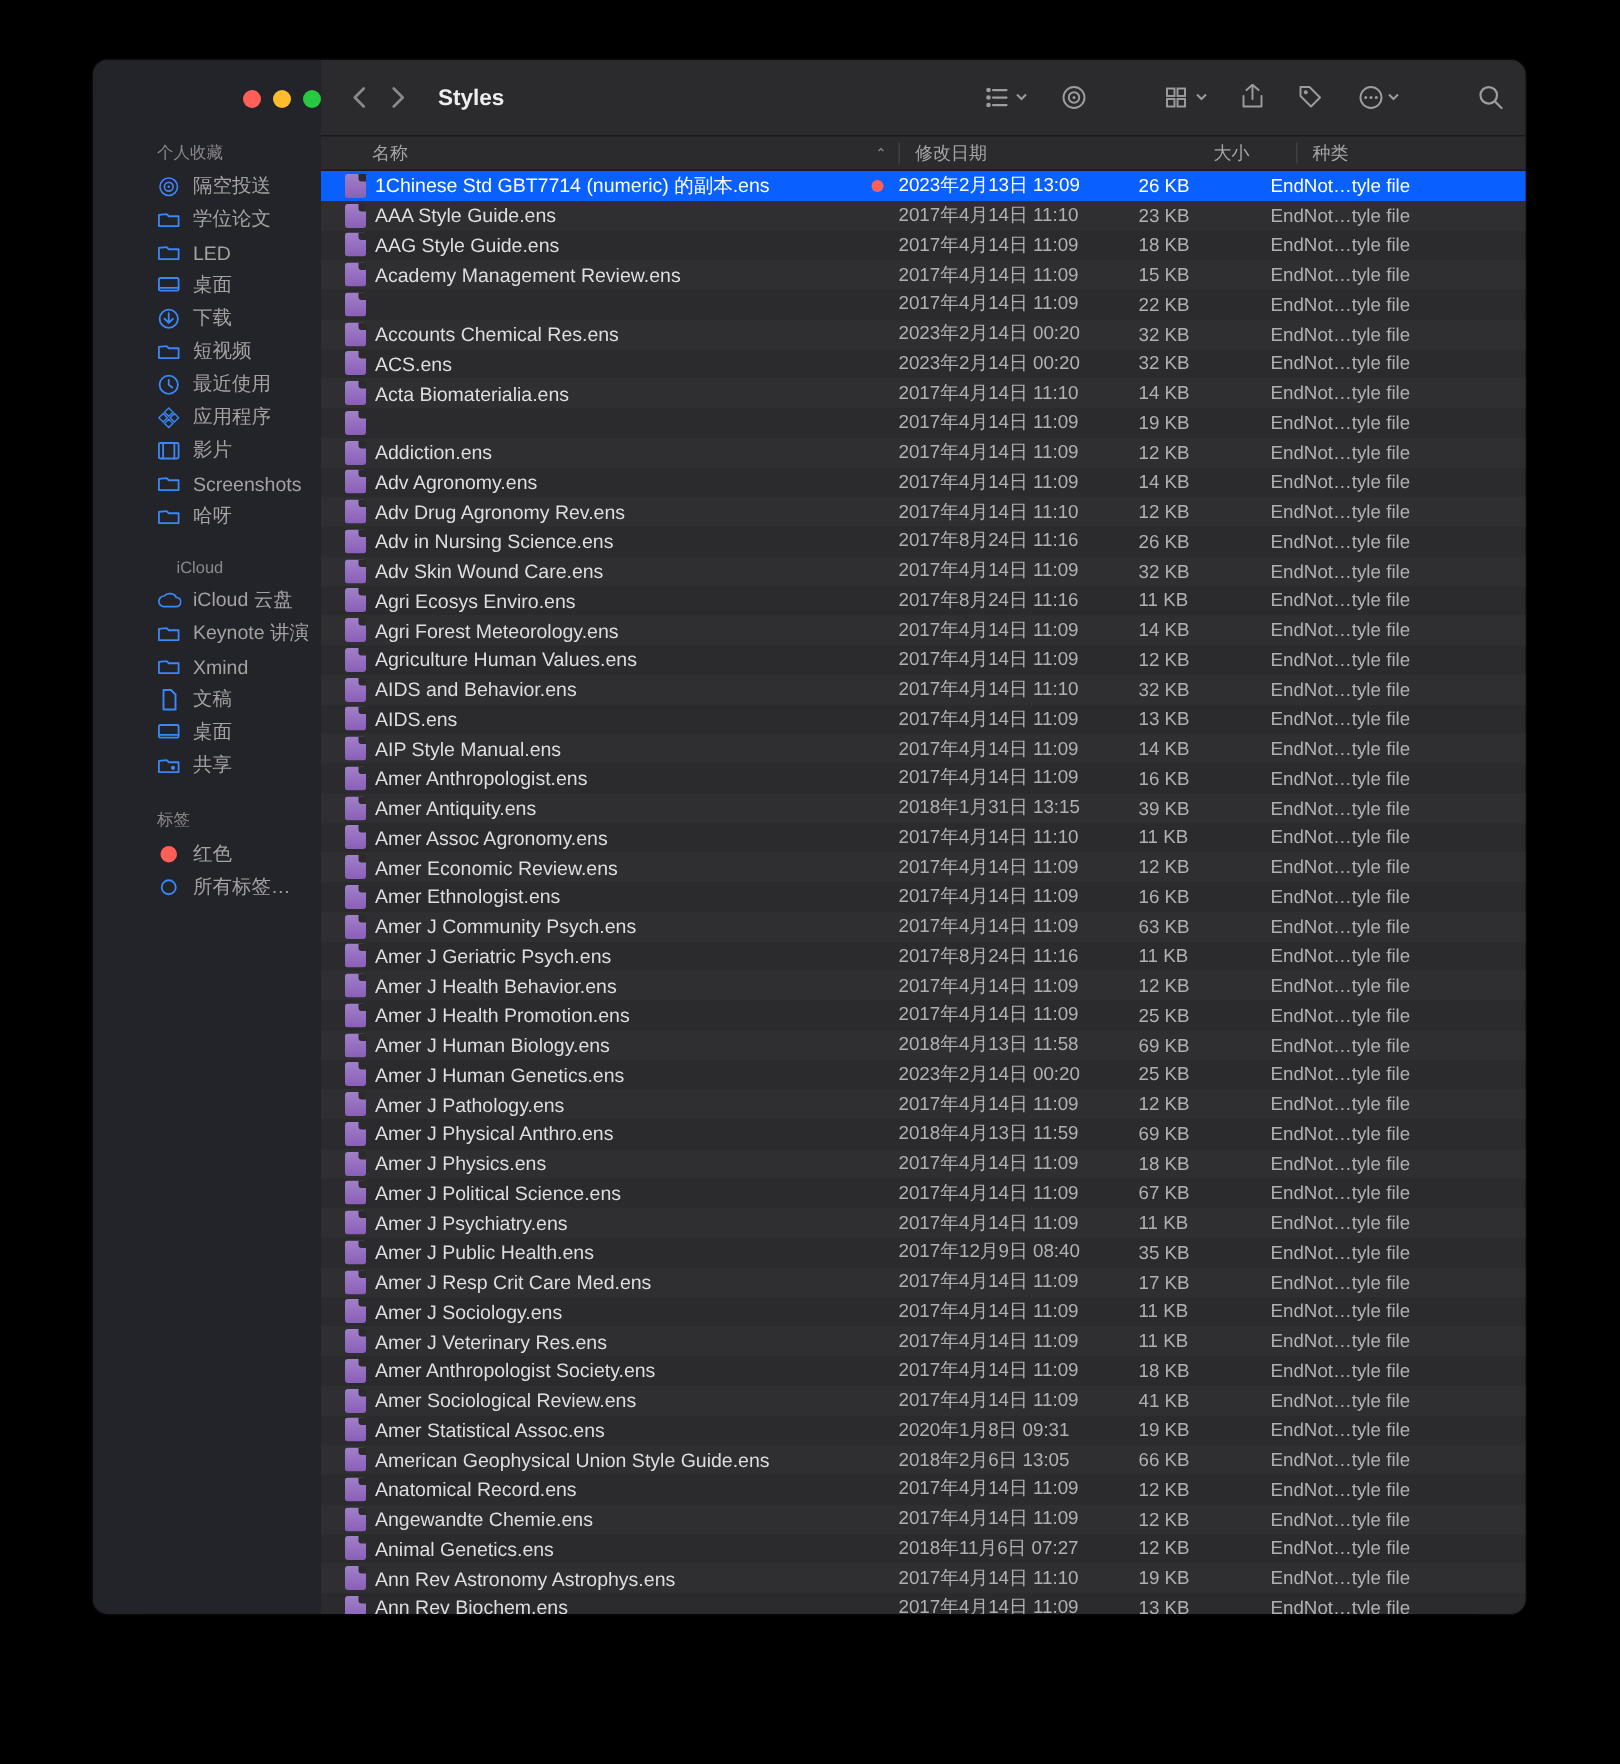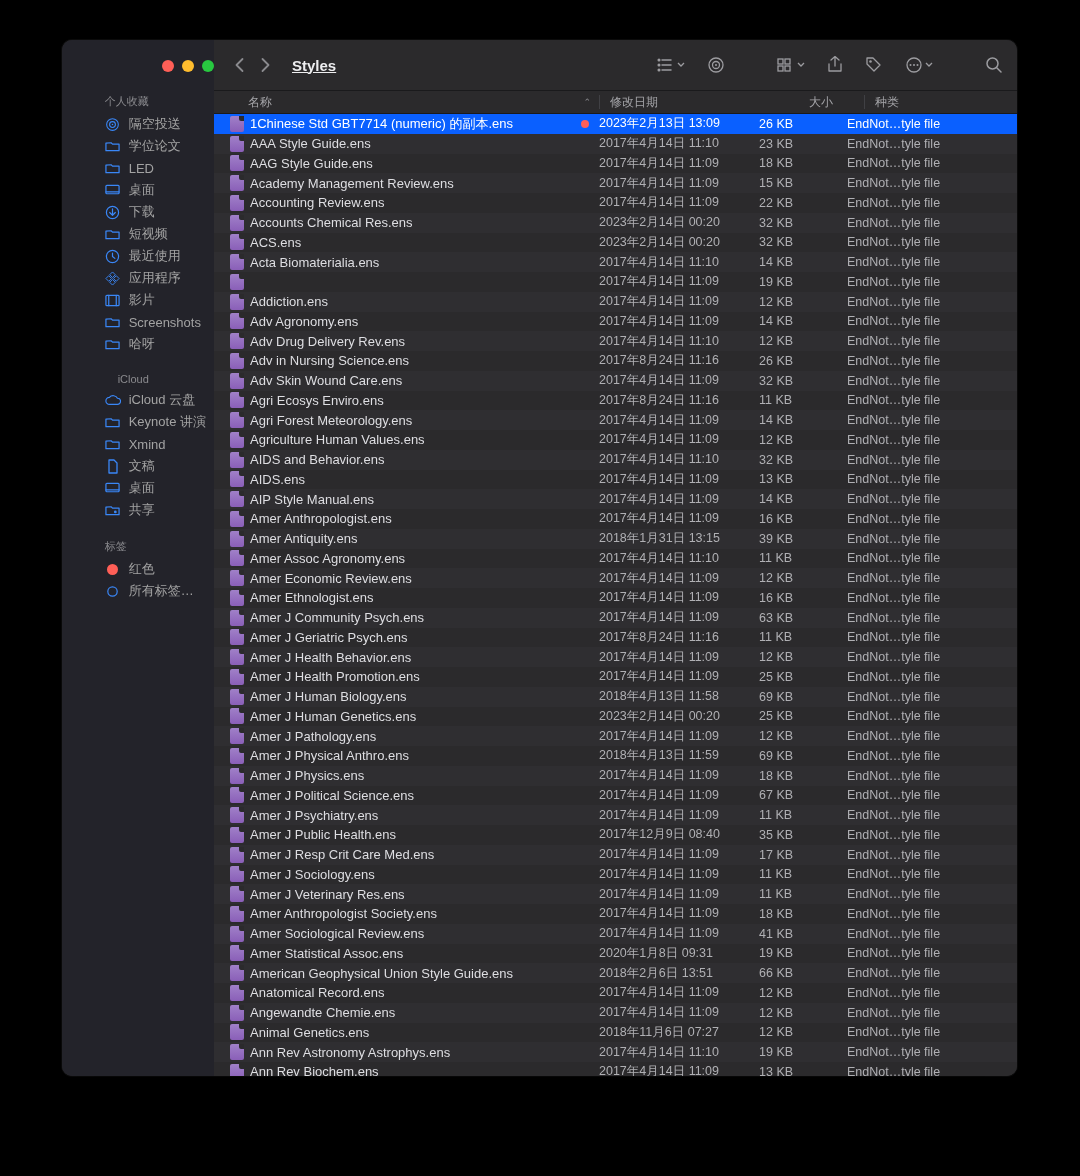--- a/index.html
+++ b/index.html
@@ -45,21 +45,21 @@
 
 
 .main { flex: 1; display: flex; flex-direction: column; background: #2b2a2c; }
 
 .toolbar {
   height: 50px; display: flex; align-items: center; padding: 0 14px; gap: 10px;
   color: #b7b7bb;
 }
 .nav-arrows { display: flex; gap: 4px; }
 .nav-arrows .arr { width: 22px; height: 22px; display: flex; align-items: center; justify-content: center; font-size: 16px; color: #8a8a8e; }
-.title { font-size: 15px; font-weight: 600; color: #eeeef0; margin-left: 6px; margin-right: auto; text-decoration: underline; }
+.title { font-size: 15px; font-weight: 600; color: #eeeef0; margin-left: 6px; margin-right: auto; }
 .tool-icons { display: flex; gap: 22px; align-items: center; }
 .tool-icons .ti { color: #9c9ca0; display: flex; align-items: center; gap: 2px; }
 
 .columns-header {
   display: flex; align-items: center; height: 24px;
   font-size: 12px; color: #a5a5a9;
   border-top: 1px solid #1a1a1c;
   border-bottom: 1px solid #1a1a1c;
   background: #2b2a2c;
 }
@@ -408,21 +408,20 @@
       <span class="name-text">Academy Management Review.ens</span>
 
     </div>
     <div class="c-date">2017年4月14日 11:09</div>
     <div class="c-size">15 KB</div>
     <div class="c-kind">EndNot…tyle file</div>
           </div>
           <div class="row">
     <div class="c-name">
       <span class="file-ic"></span>
-      <span class="name-text">Accounting Review.ens</span>
 
     </div>
     <div class="c-date">2017年4月14日 11:09</div>
     <div class="c-size">22 KB</div>
     <div class="c-kind">EndNot…tyle file</div>
           </div>
           <div class="row alt">
     <div class="c-name">
       <span class="file-ic"></span>
       <span class="name-text">Accounts Chemical Res.ens</span>
@@ -477,21 +476,21 @@
       <span class="name-text">Adv Agronomy.ens</span>
 
     </div>
     <div class="c-date">2017年4月14日 11:09</div>
     <div class="c-size">14 KB</div>
     <div class="c-kind">EndNot…tyle file</div>
           </div>
           <div class="row alt">
     <div class="c-name">
       <span class="file-ic"></span>
-      <span class="name-text">Adv Drug Delivery Rev.ens</span>
+      <span class="name-text">Adv Drug Agronomy Rev.ens</span>
 
     </div>
     <div class="c-date">2017年4月14日 11:10</div>
     <div class="c-size">12 KB</div>
     <div class="c-kind">EndNot…tyle file</div>
           </div>
           <div class="row">
     <div class="c-name">
       <span class="file-ic"></span>
       <span class="name-text">Adv in Nursing Science.ens</span>
@@ -800,21 +799,21 @@
     <div class="c-date">2020年1月8日 09:31</div>
     <div class="c-size">19 KB</div>
     <div class="c-kind">EndNot…tyle file</div>
           </div>
           <div class="row alt">
     <div class="c-name">
       <span class="file-ic"></span>
       <span class="name-text">American Geophysical Union Style Guide.ens</span>
 
     </div>
-    <div class="c-date">2018年2月6日 13:51</div>
+    <div class="c-date">2018年2月6日 13:05</div>
     <div class="c-size">66 KB</div>
     <div class="c-kind">EndNot…tyle file</div>
           </div>
           <div class="row">
     <div class="c-name">
       <span class="file-ic"></span>
       <span class="name-text">Anatomical Record.ens</span>
 
     </div>
     <div class="c-date">2017年4月14日 11:09</div>

